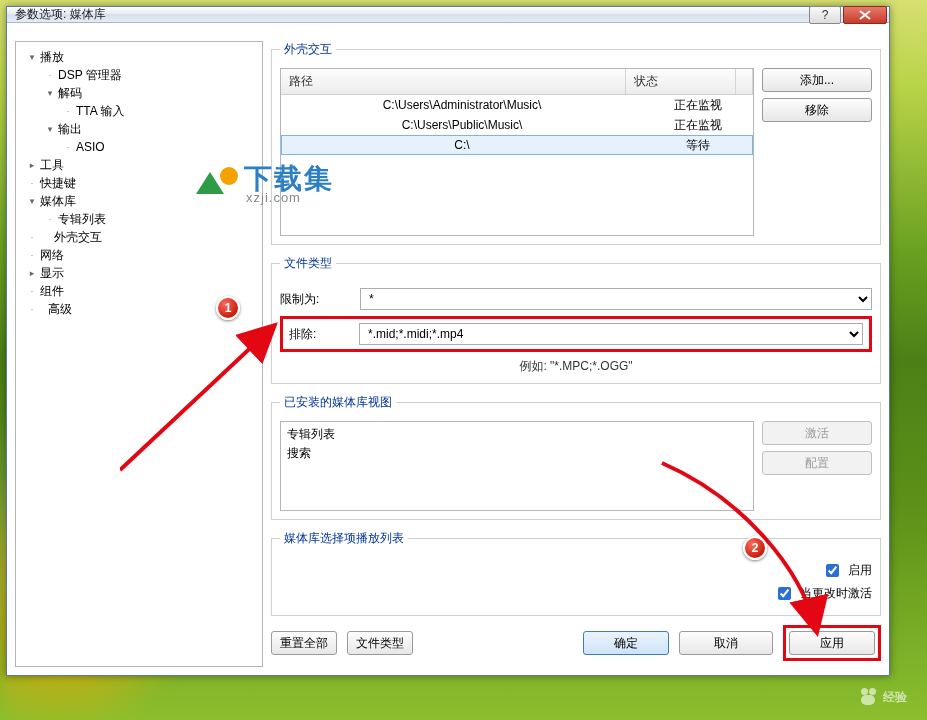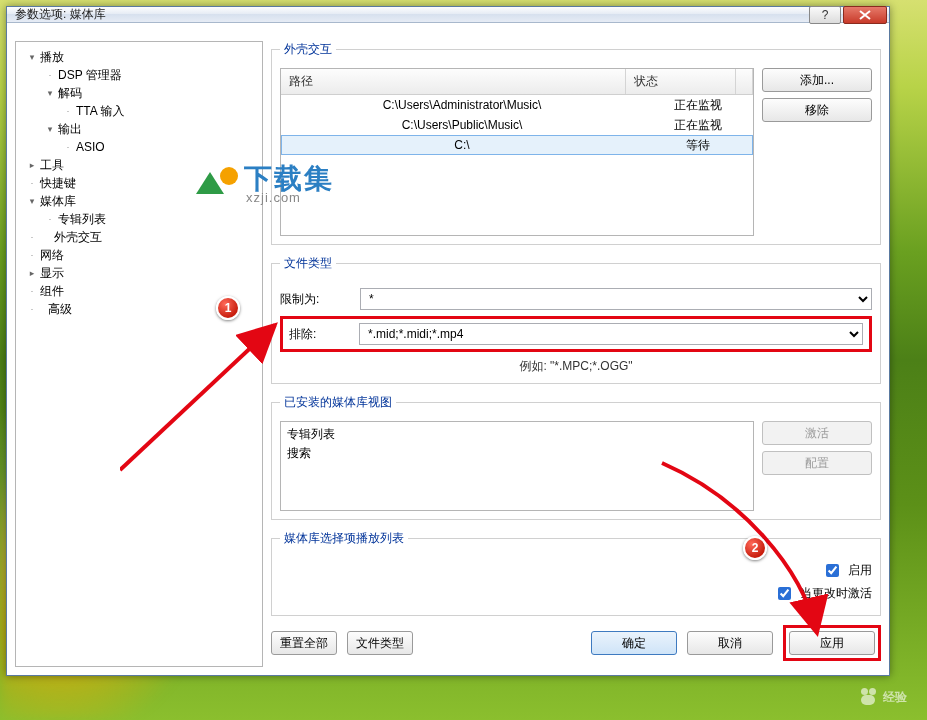--- a/index.html
+++ b/index.html
@@ -222,21 +222,21 @@
           <input type="checkbox" checked="" style="">
           <span>当更改时激活</span>
         </label>
       </fieldset>
 
       <div class="footer">
         <button class="win">重置全部</button>
         <button class="win">文件类型</button>
         <div class="spacer"></div>
         <button class="win primary" style="width:86px">确定</button>
-        <button class="win" style="width:86px">取消</button>
+        <button class="win" style="width:94px">取消</button>
         <span class="apply-box">
           <button class="win">应用</button>
         </span>
       </div>
 
     </div>
   </div>
 </div>
 
 <div class="badge" style="left:216px;top:296px">1</div>

